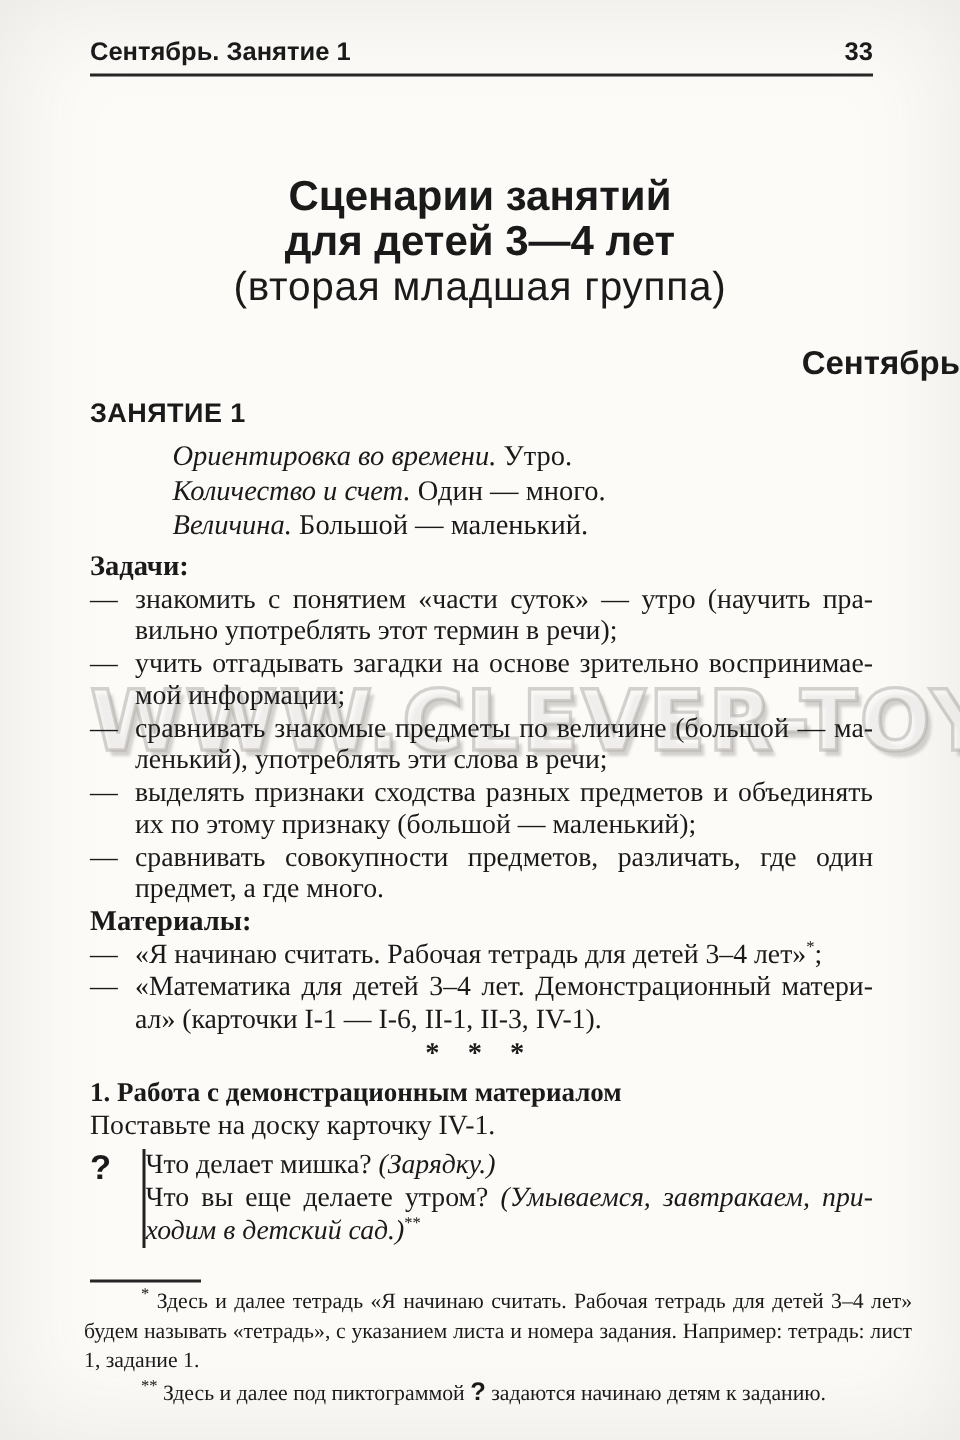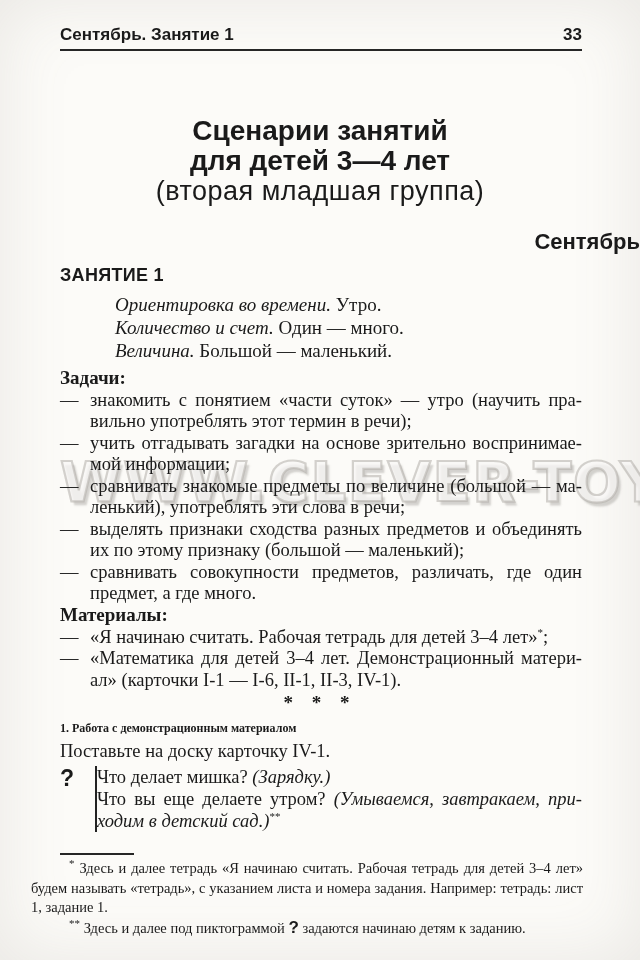--- a/index.html
+++ b/index.html
@@ -39,34 +39,34 @@
   .dash-item .dash { position:absolute; left:0; top:0; }
   sup.fnmark { font-size:11px; vertical-align:super; line-height:0; }
 
   .tasks-block { top:367px; }
   .materials-block { top:604px; }
 
   .separator { position:absolute; top:692px; left:0; width:640px; text-align:center;
     font-size:19px; font-weight:bold; letter-spacing:7px; }
 
   .section-block { top:717px; }
-  .section-heading { font-weight:bold; font-size:12px; line-height:23px; }
+  .section-heading { font-weight:bold; font-size:18px; line-height:23px; }
   .section-intro { font-size:18.5px; line-height:23px; }
 
   
   .qblock { position:absolute; top:766px; left:60px; width:522px; display:flex; align-items:stretch; }
   .q-icon { width:35px; font-family:"Liberation Sans",sans-serif; font-weight:bold;
     font-size:23px; line-height:23px; padding-top:1px; }
   .q-text { border-left:2px solid #222; flex:1;
     font-size:18.5px; line-height:22px; text-align:justify; hyphens:manual; }
   .q-answer { font-style:italic; }
 
   
   .fn-rule { position:absolute; top:853px; left:60px; width:74px; height:2px; background:#262626; }
-  .footnotes { position:absolute; top:859px; left:31px; width:552px;
+  .footnotes { position:absolute; top:859px; left:56px; width:552px;
     font-size:14.5px; line-height:19.5px; text-align:justify; hyphens:manual; }
   .footnote { text-indent:38px; }
   .fn-q-icon { font-family:"Liberation Sans",sans-serif; font-weight:bold; font-size:17px; }
 
   
   .watermark { position:absolute; top:449px; left:60px; width:540px; z-index:0;
     font-family:"DejaVu Sans",sans-serif; font-weight:bold; font-size:56px;
     letter-spacing:1.5px; white-space:nowrap;
     color:rgba(248,247,245,0.75);
     -webkit-text-stroke:2.2px rgba(178,175,170,0.55);

